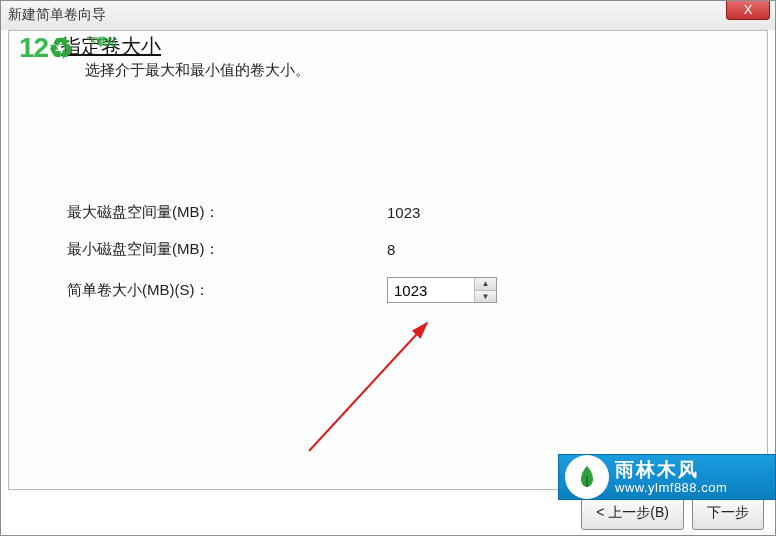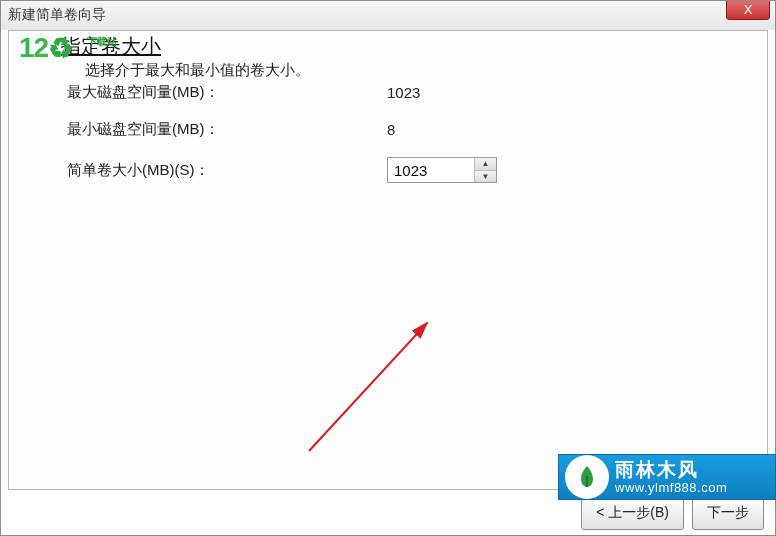--- a/index.html
+++ b/index.html
@@ -89,20 +89,21 @@
     .sm-green {
       position: absolute;
       left: 50px;
       top: 2px;
       font-size: 10px;
       color: #2da63d;
       font-weight: bold;
       z-index: 3;
     }
     .form-area {
+      margin-top: 120px;
       margin-left: 30px;
     }
     .form-row {
       display: flex;
       align-items: center;
       margin-bottom: 18px;
       font-size: 15px;
       color: #222;
     }
     .form-label {

